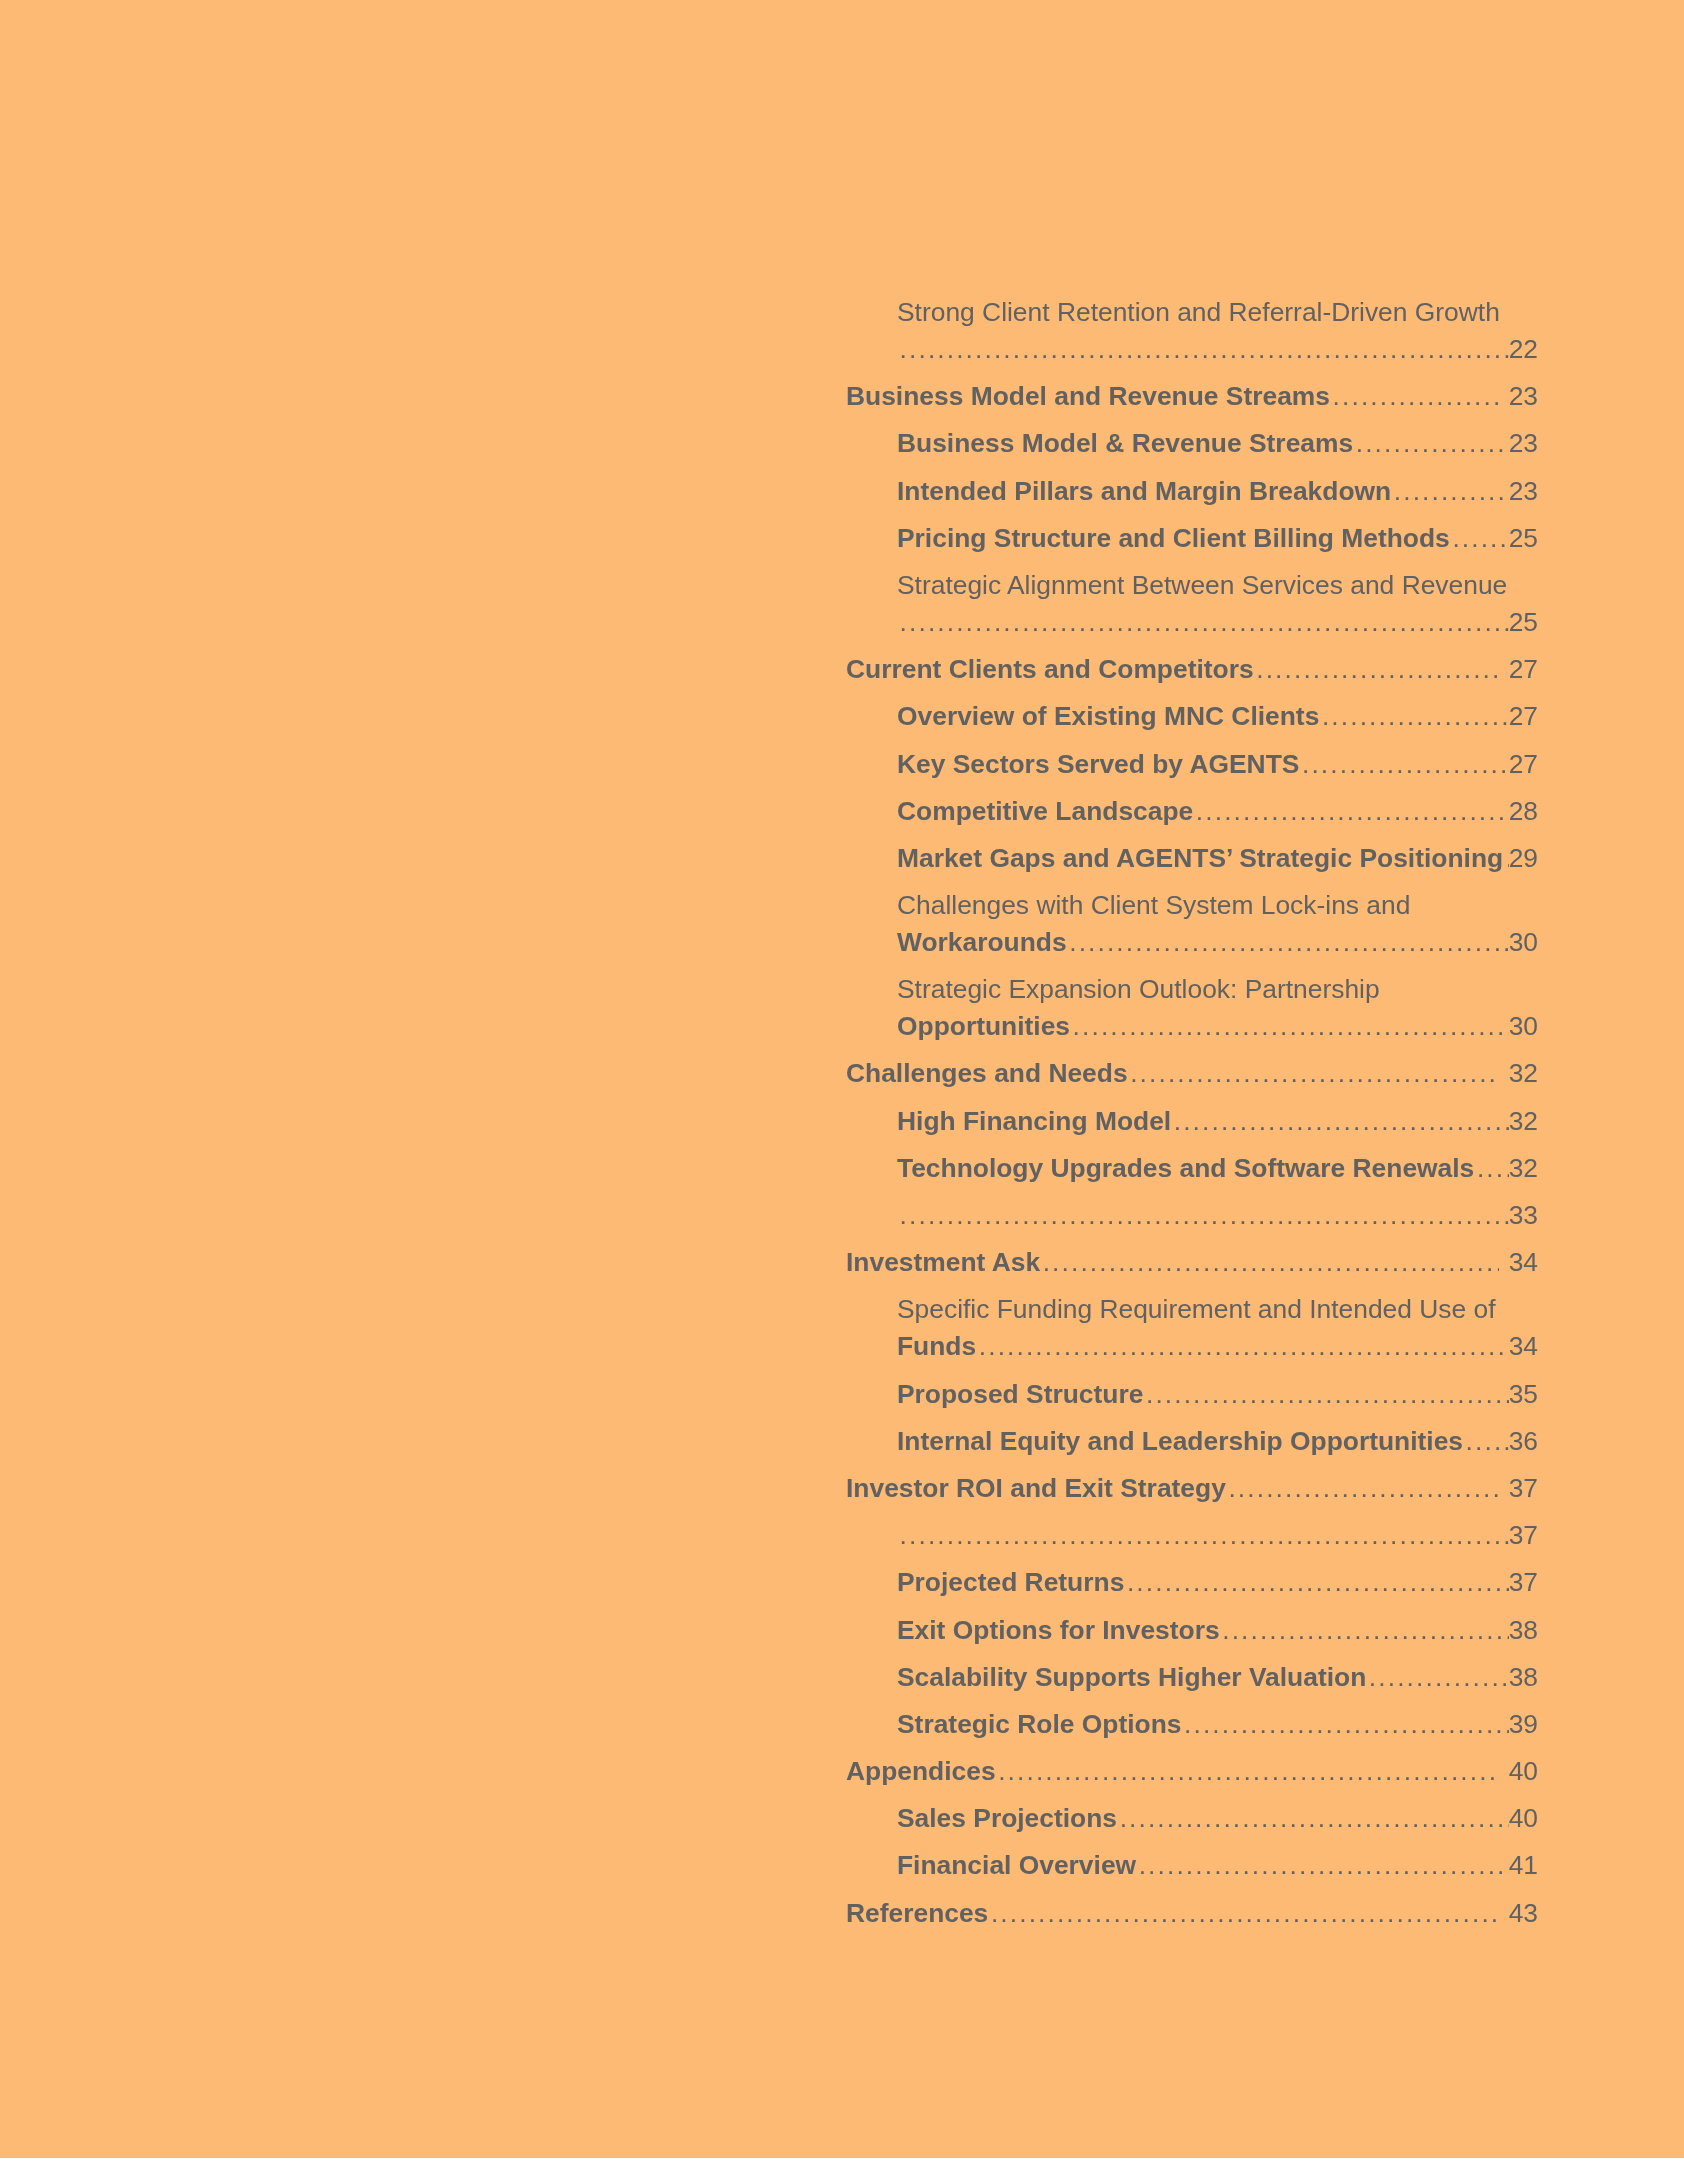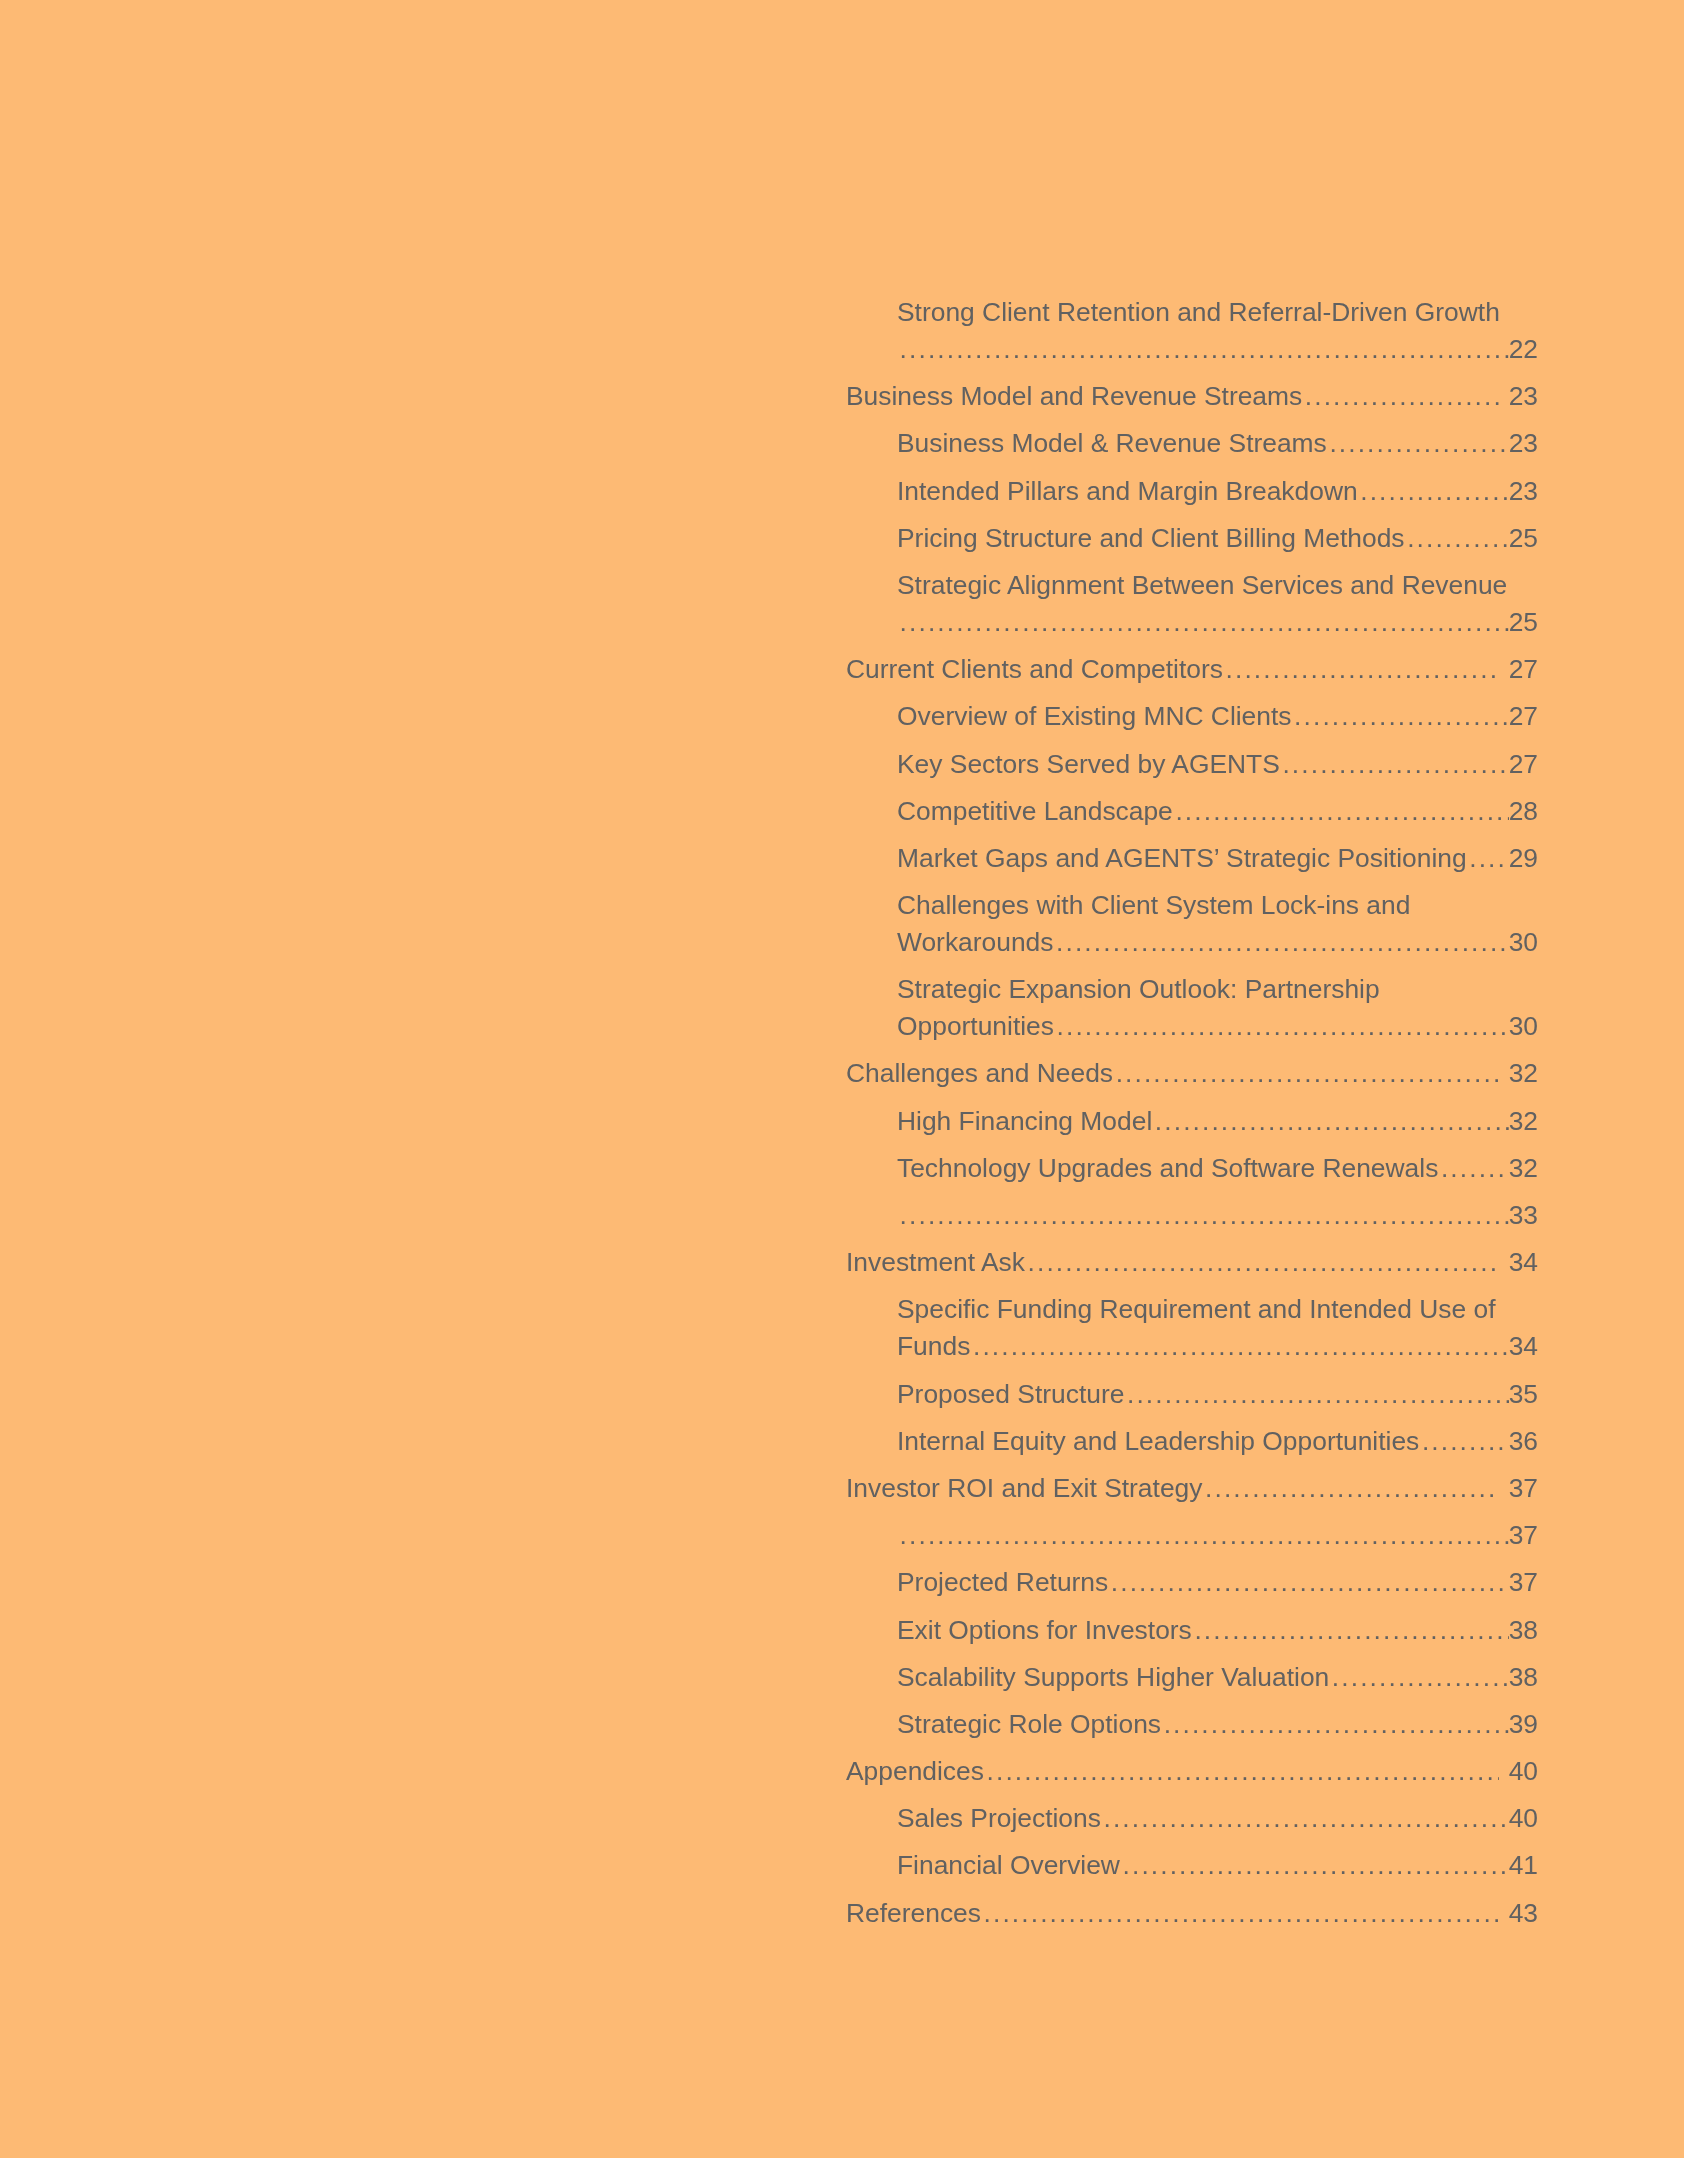--- a/index.html
+++ b/index.html
@@ -35,20 +35,21 @@
     white-space: nowrap;
   }
   .last-line {
     display: flex;
     align-items: baseline;
     width: 100%;
   }
   .title {
     flex: 0 0 auto;
     white-space: nowrap;
+    font-weight: bold;
   }
   .leader {
     flex: 1 1 auto;
     min-width: 0;
     overflow: hidden;
     white-space: nowrap;
     letter-spacing: 2.1px;
     margin-left: 2.6px;
   }
   .entry.lvl1 .leader {

